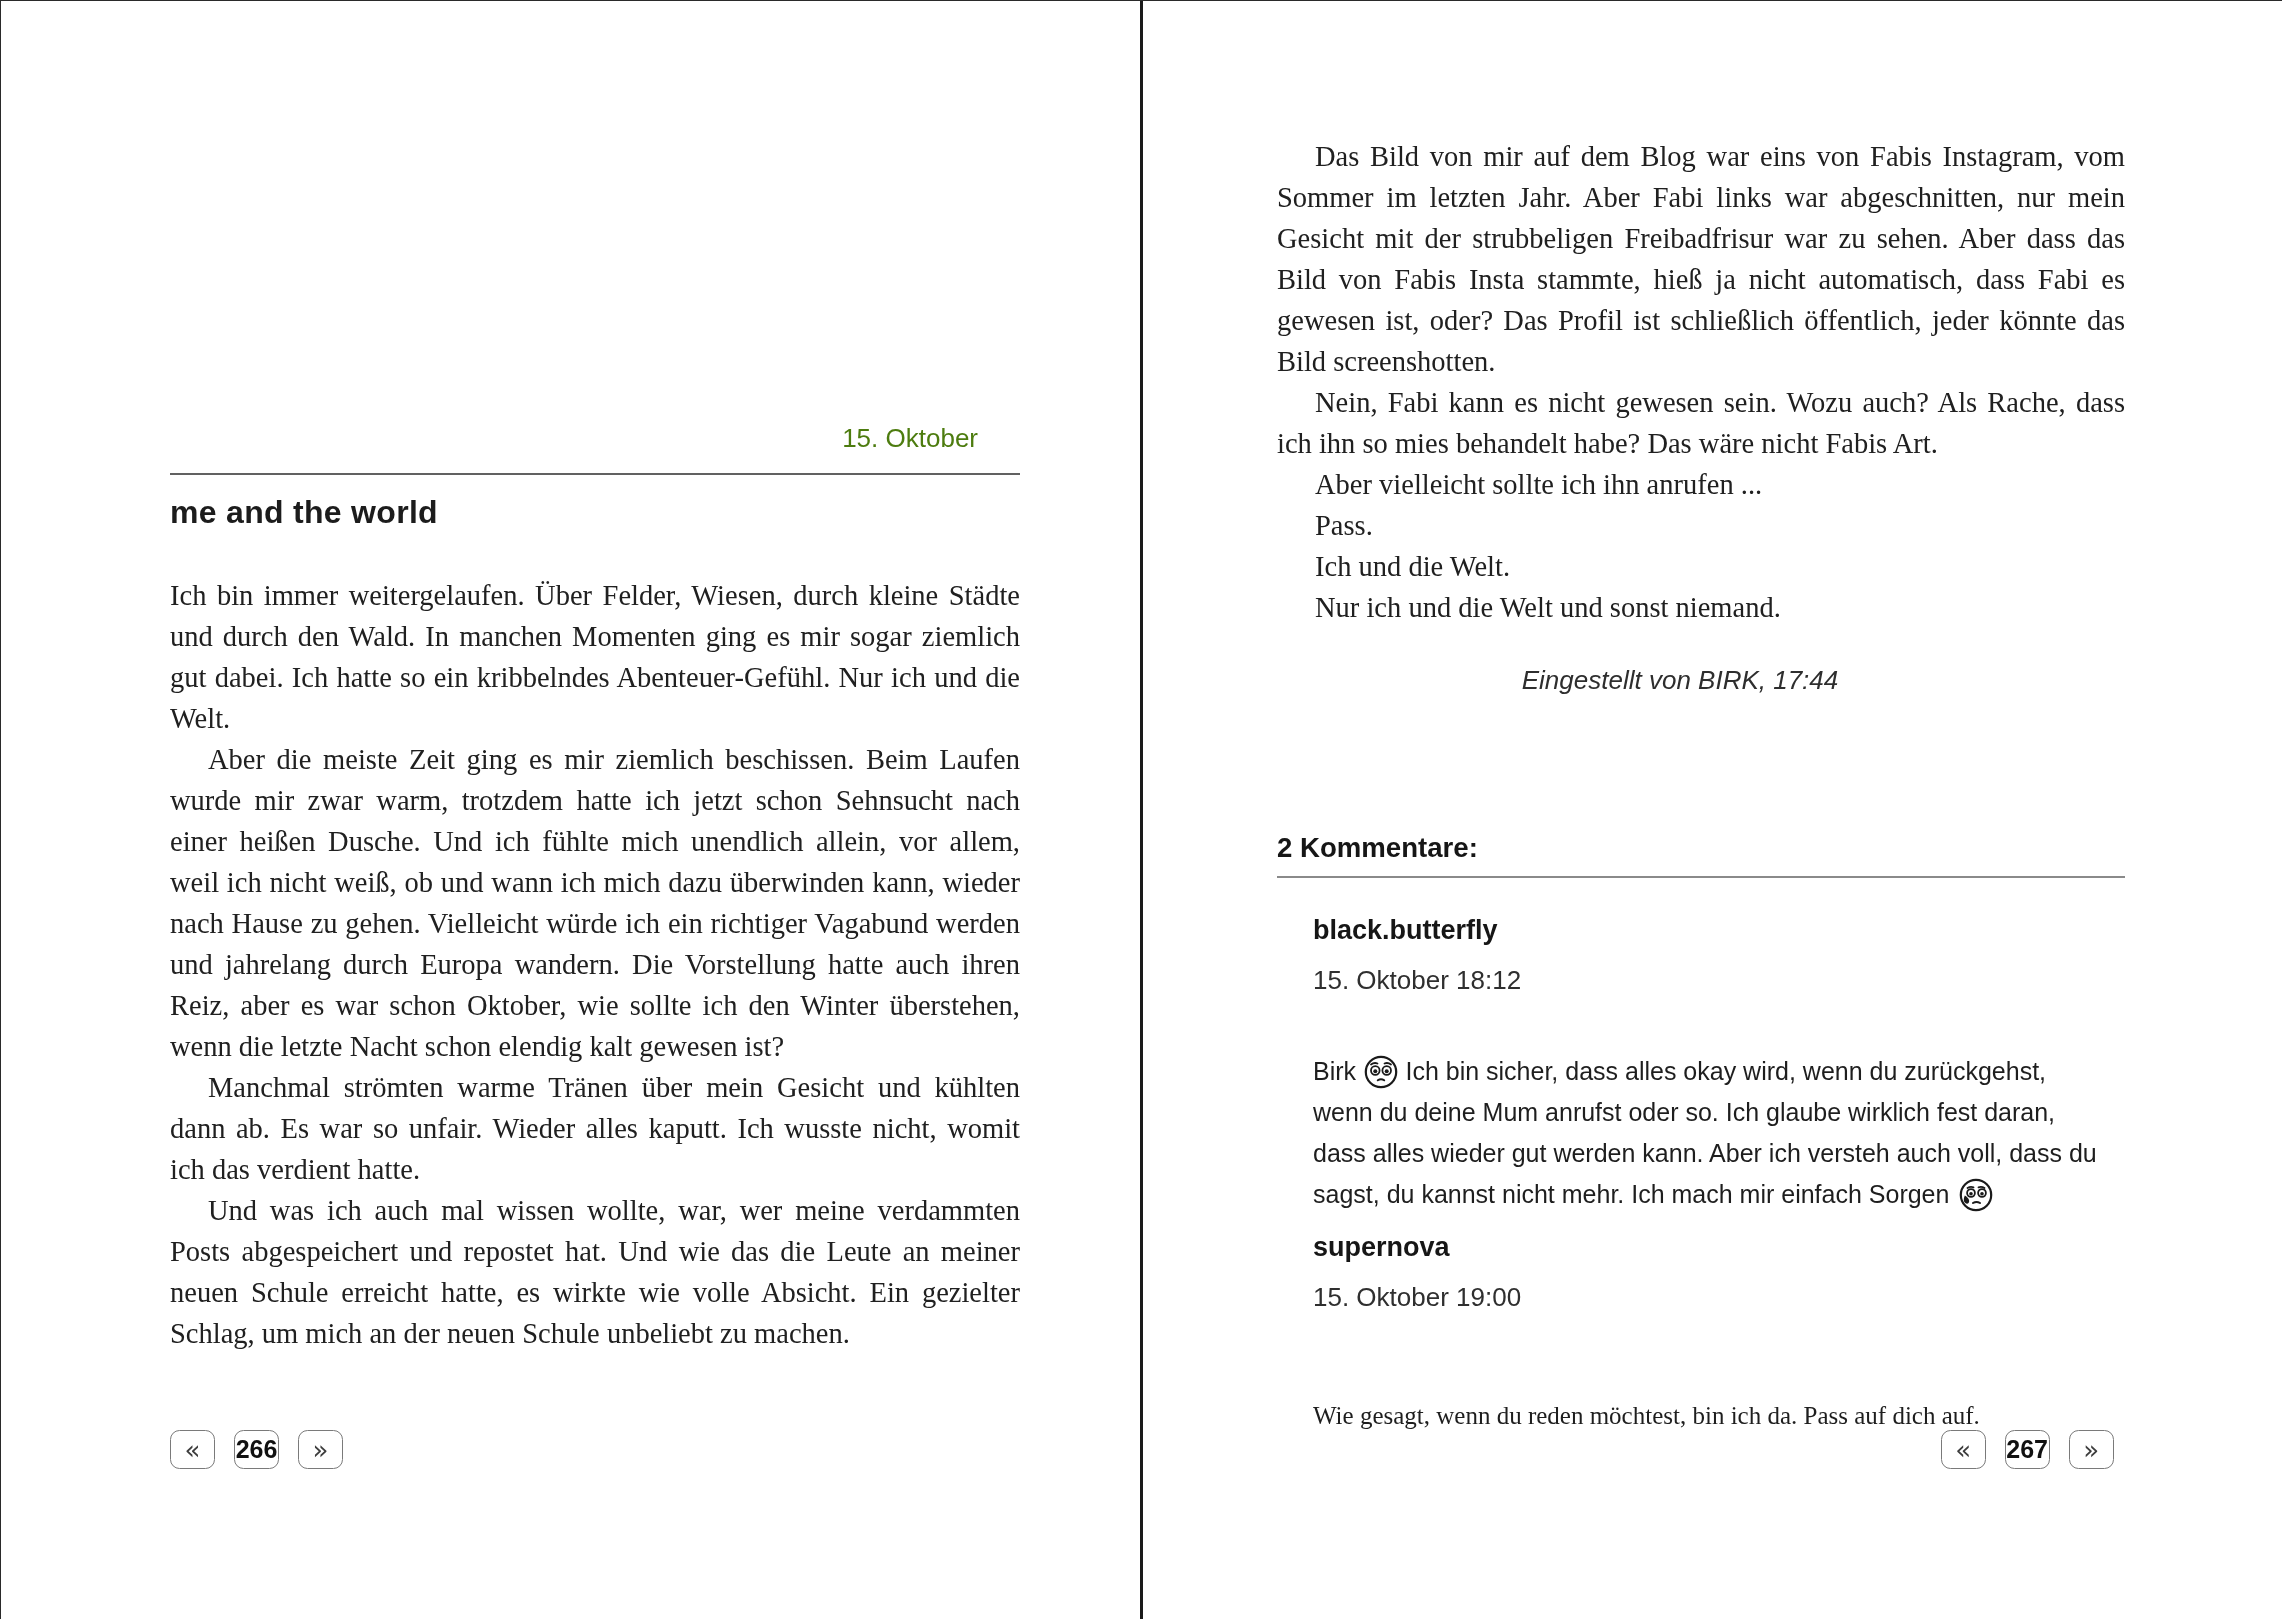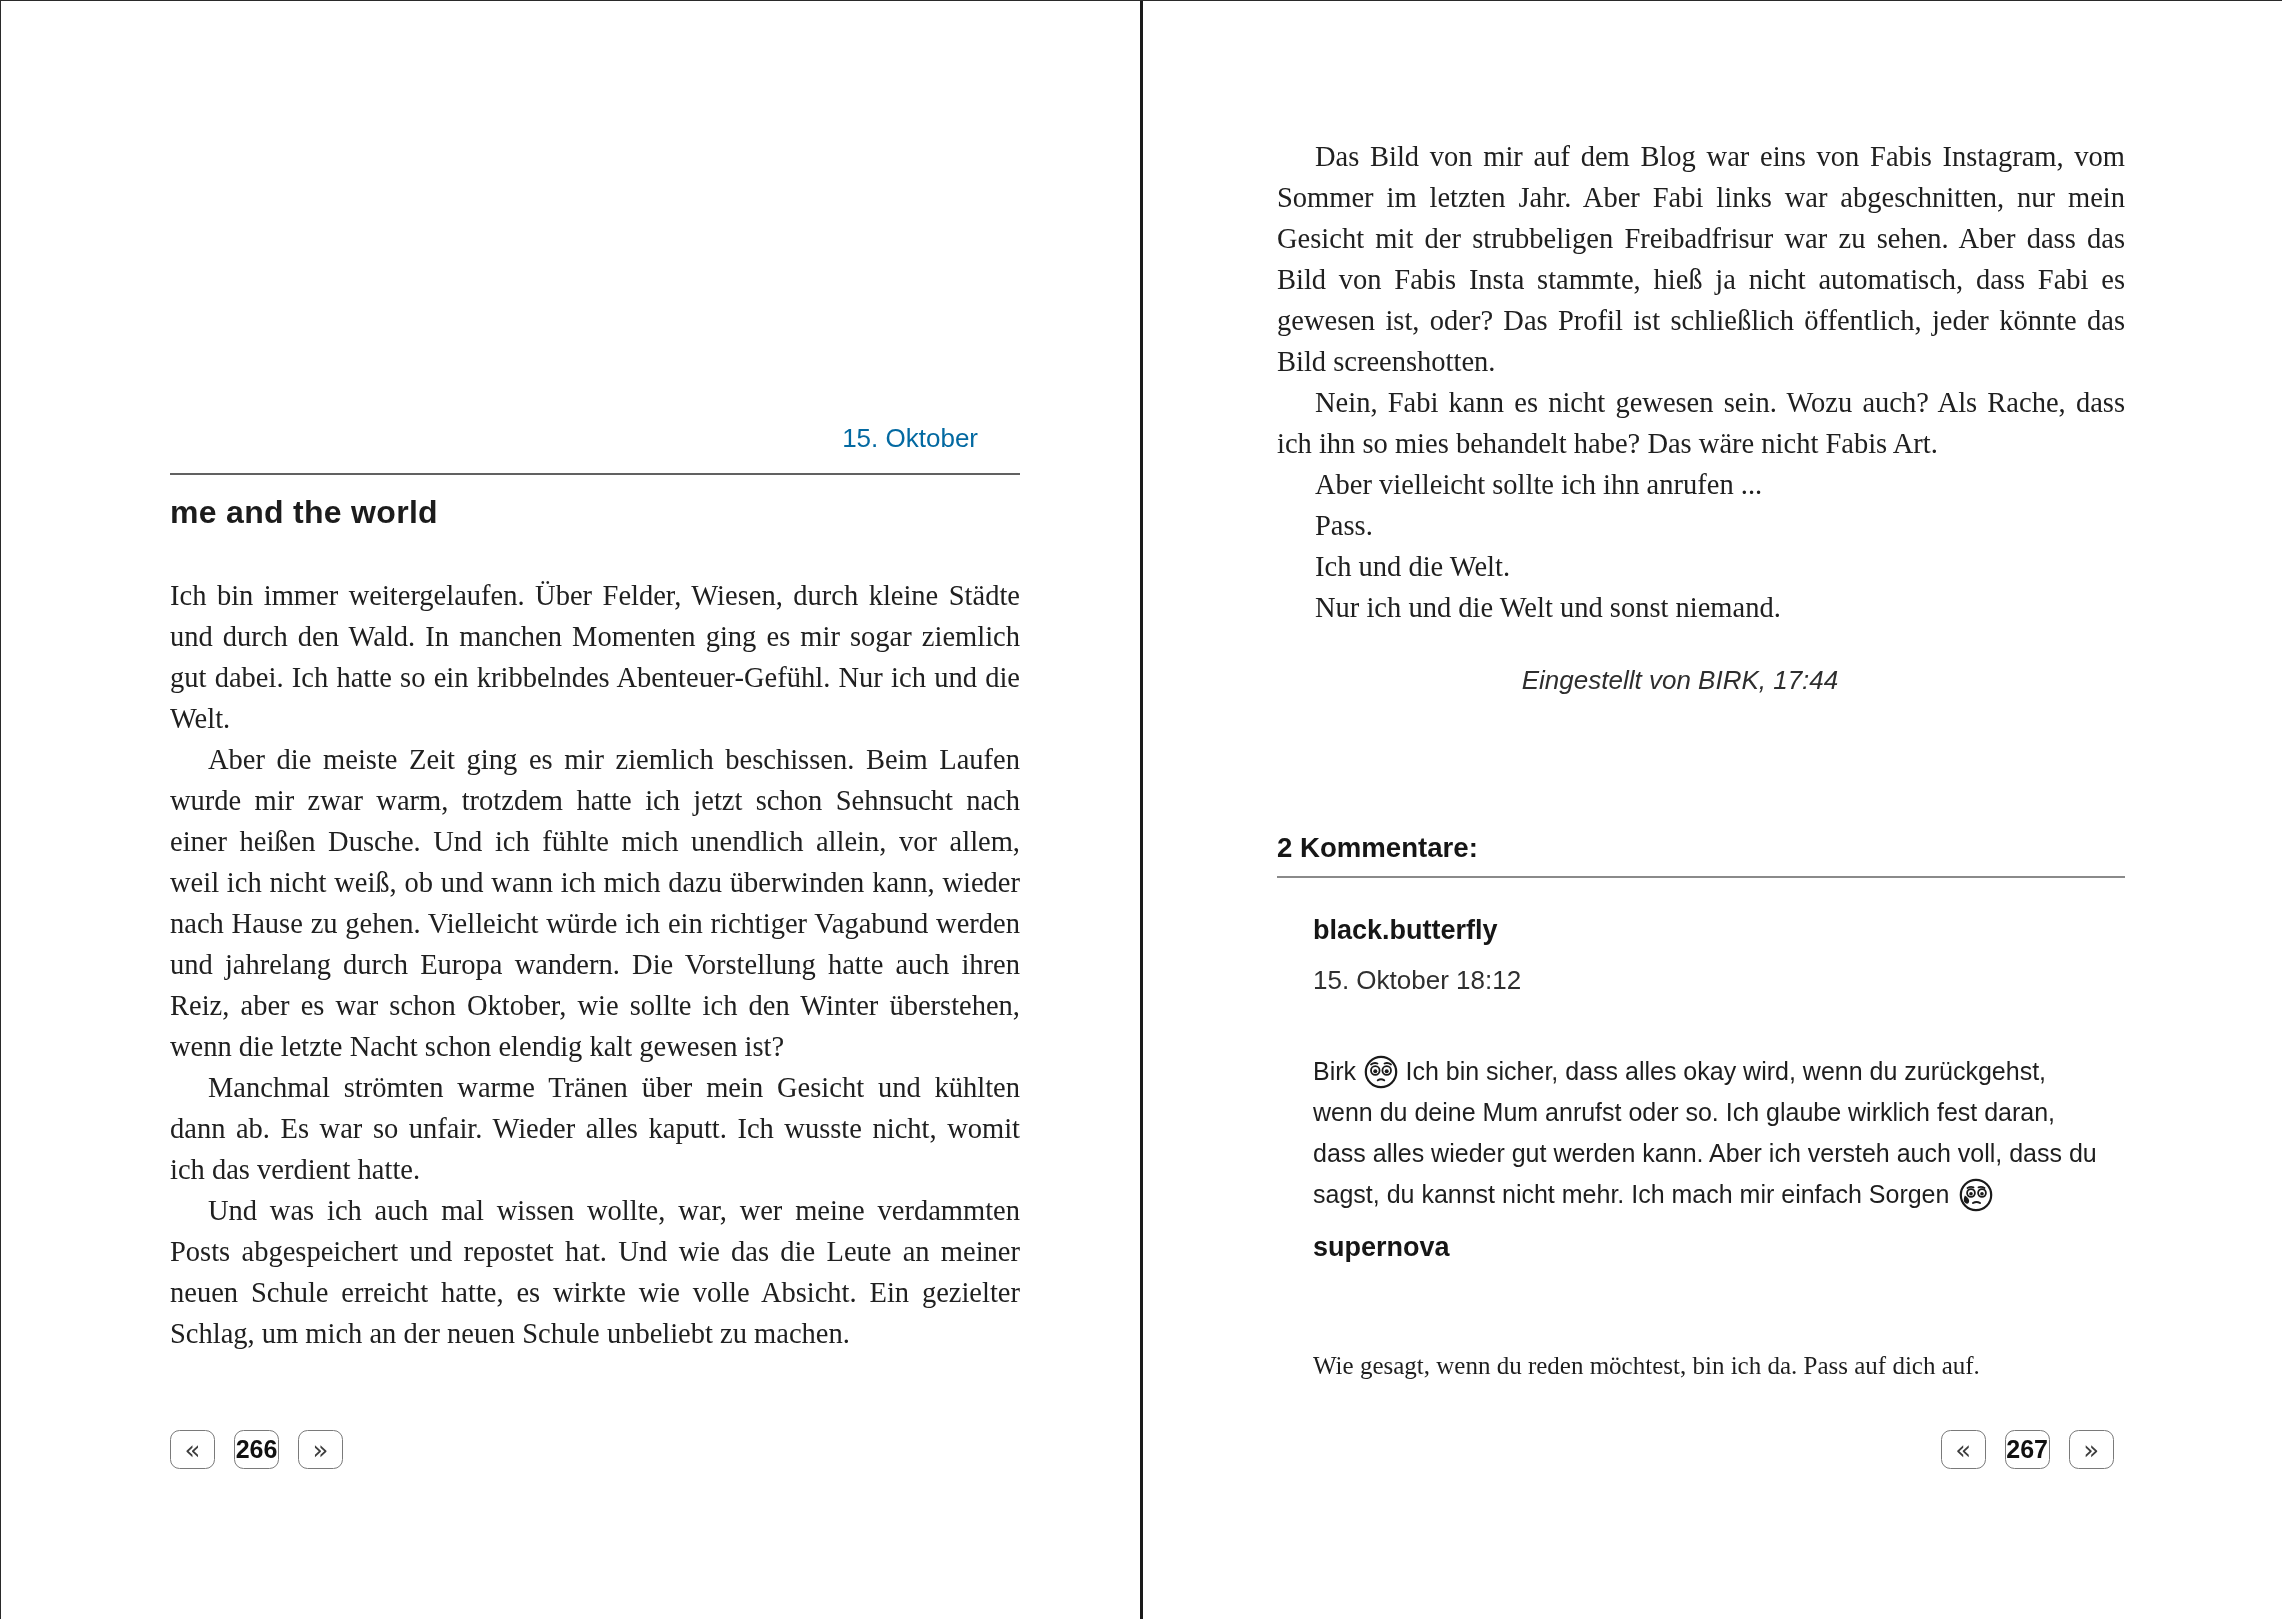--- a/index.html
+++ b/index.html
@@ -17,21 +17,21 @@
     position:absolute;left:1139px;top:0;width:2.9px;height:1620px;
     background:#1a1a1a;
   }
   .page{position:absolute;top:0;height:1620px;}
   .page.left{left:169px;width:850px;}
   .page.right{left:1276px;width:848px;}
 
   .post-date{
     position:absolute;top:422px;left:0;width:100%;
     text-align:right;padding-right:42px;box-sizing:border-box;
-    font-size:26px;color:#0369a1;
+    font-size:26px;color:#4d7c0f;
   }
   .rule{position:absolute;left:0;width:100%;height:1.9px;}
   .date-rule{top:472px;background:#616161;}
   .post-title{
     position:absolute;top:493px;left:0;margin:0;
     font-size:32px;font-weight:700;color:#1c1c1c;letter-spacing:0.3px;
   }
   .serif{
     position:absolute;left:0;width:100%;
     font-family:"Liberation Serif", serif;
@@ -145,20 +145,21 @@
               <circle cx="24" cy="16" r="3.9" fill="none" stroke="#1a1a1a" stroke-width="1.8"></circle>
               <circle cx="13" cy="16.7" r="1.8" fill="#1a1a1a"></circle>
               <circle cx="24" cy="16.7" r="1.8" fill="#1a1a1a"></circle>
               <path d="M15 26 Q18.5 23.8 22 26" fill="none" stroke="#1a1a1a" stroke-width="2" stroke-linecap="round"></path>
               <path d="M6.8 18.5 C5.2 22 5.4 25 7.6 26.3 C9.8 27.5 11.6 25.6 11.1 23.2 C10.7 21 8.4 19.5 6.8 18.5 Z" fill="#1a1a1a"></path>
             </svg></span></p>
     </div>
 
     <div class="comment comment-2">
       <div class="c-author">supernova</div>
+      <div class="c-ts">15. Oktober 19:00</div>
       <p class="c-text">Wie gesagt, wenn du reden möchtest, bin ich da. Pass auf dich auf.</p>
     </div>
 
     <nav class="pager pager-right">
       <button class="pg">«</button>
       <button class="pg num">267</button>
       <button class="pg">»</button>
     </nav>
   </section>
 </div>

